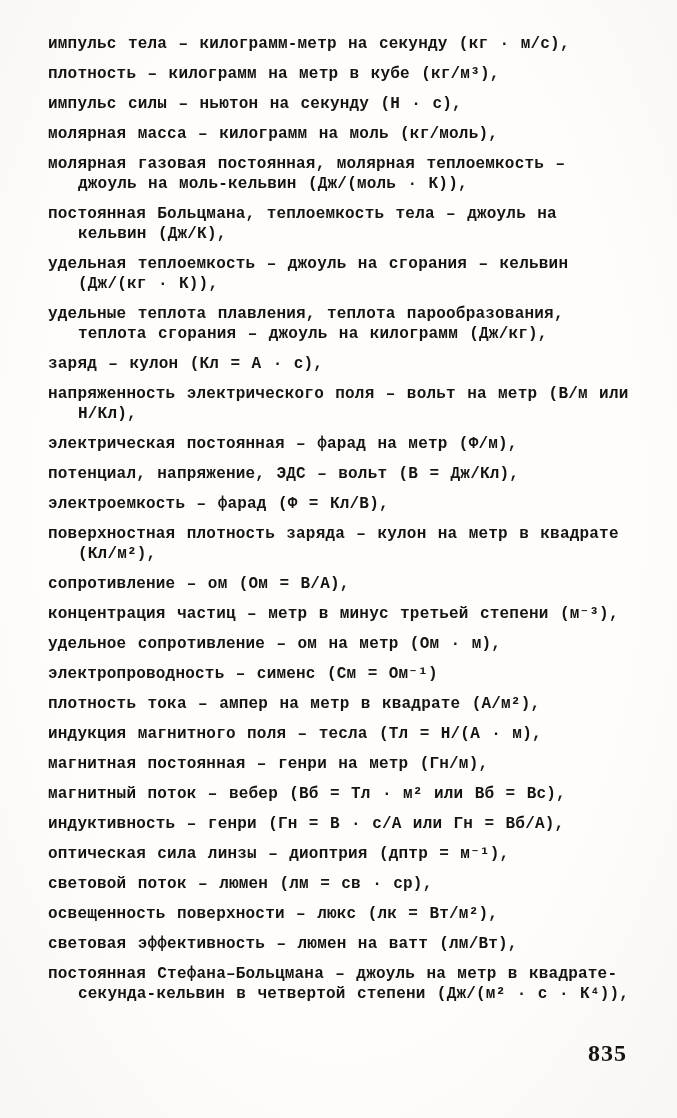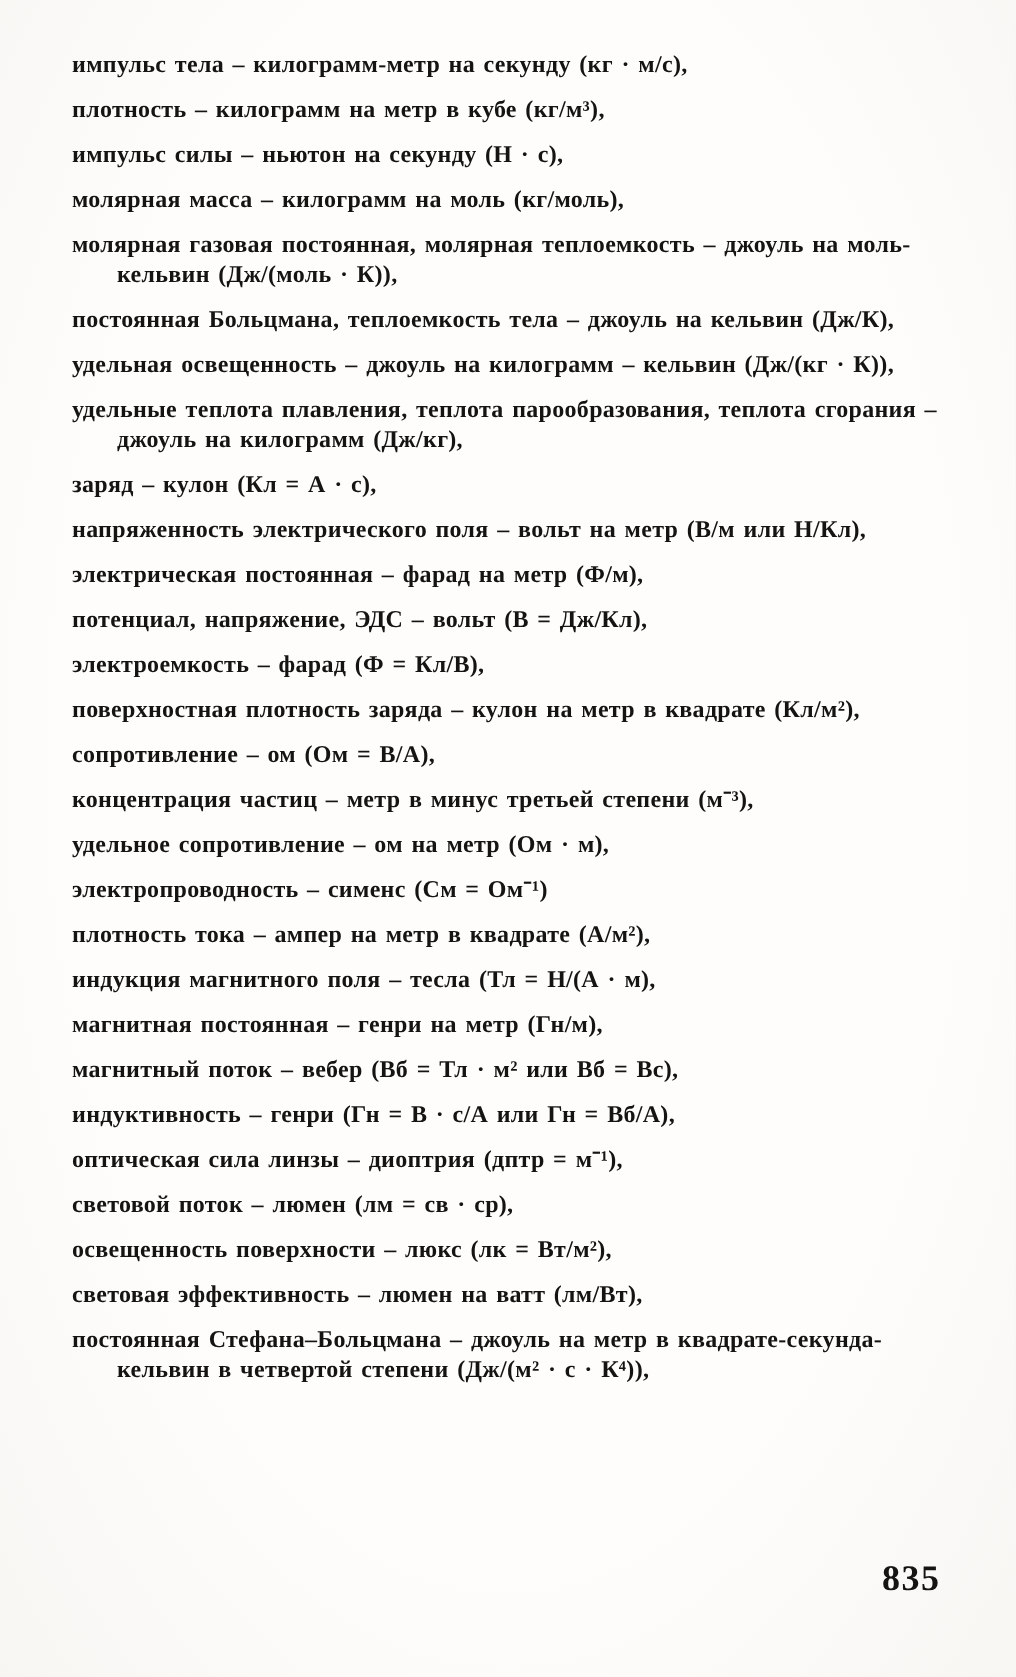--- a/index.html
+++ b/index.html
@@ -26,20 +26,21 @@
     font-size: 16px;
     line-height: 20px;
     font-weight: 700;
     color: #151412;
     letter-spacing: 0.2px;
     word-spacing: 1.5px;
     margin: 0 0 10px 0;
     padding-left: 30px;
     text-indent: -30px;
     text-rendering: optimizeLegibility;
+    font-family: Liberation Mono, monospace;
   }
   .page-number {
     position: absolute;
     top: 1040px;
     right: 50px;
     font-size: 24px;
     font-weight: 700;
     color: #151412;
     letter-spacing: 1px;
   }
@@ -48,21 +49,21 @@
 <body>
 
 <div class="page">
   <div class="content">
     <p class="entry">импульс тела – килограмм-метр на секунду (кг · м/с),</p>
     <p class="entry">плотность – килограмм на метр в кубе (кг/м³),</p>
     <p class="entry">импульс силы – ньютон на секунду (Н · с),</p>
     <p class="entry">молярная масса – килограмм на моль (кг/моль),</p>
     <p class="entry">молярная газовая постоянная, молярная теплоемкость – джоуль на моль-кельвин (Дж/(моль · К)),</p>
     <p class="entry">постоянная Больцмана, теплоемкость тела – джоуль на кельвин (Дж/К),</p>
-    <p class="entry">удельная освещенность – джоуль на килограмм – кельвин (Дж/(кг · К)),</p>
+    <p class="entry">удельная теплоемкость – джоуль на сгорания – кельвин (Дж/(кг · К)),</p>
     <p class="entry">удельные теплота плавления, теплота парообразования, теплота сгорания – джоуль на килограмм (Дж/кг),</p>
     <p class="entry">заряд – кулон (Кл = А · с),</p>
     <p class="entry">напряженность электрического поля – вольт на метр (В/м или Н/Кл),</p>
     <p class="entry">электрическая постоянная – фарад на метр (Ф/м),</p>
     <p class="entry">потенциал, напряжение, ЭДС – вольт (В = Дж/Кл),</p>
     <p class="entry">электроемкость – фарад (Ф = Кл/В),</p>
     <p class="entry">поверхностная плотность заряда – кулон на метр в квадрате (Кл/м²),</p>
     <p class="entry">сопротивление – ом (Ом = В/А),</p>
     <p class="entry">концентрация частиц – метр в минус третьей степени (м⁻³),</p>
     <p class="entry">удельное сопротивление – ом на метр (Ом · м),</p>

